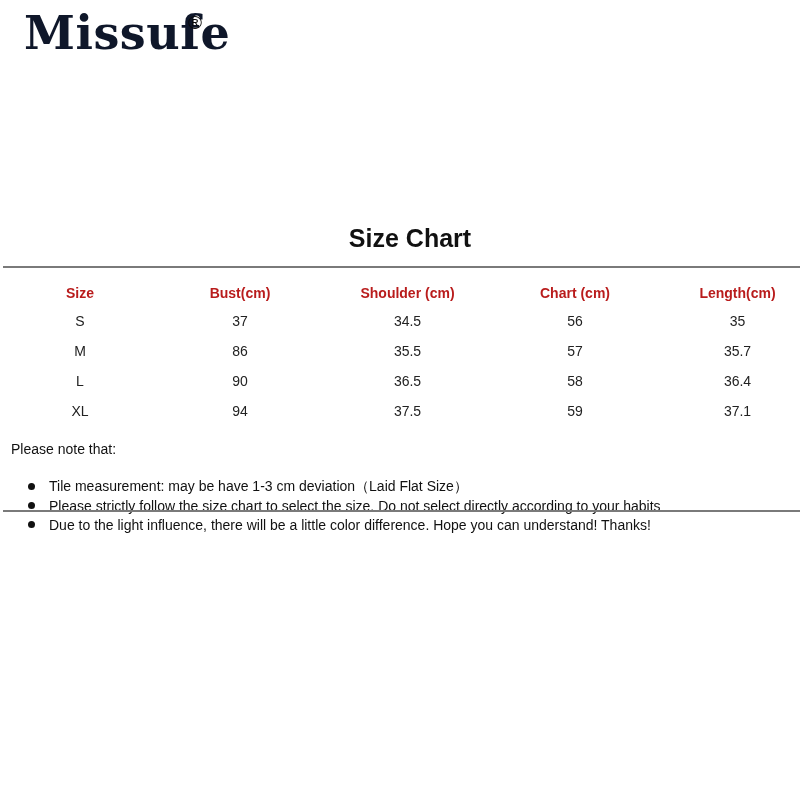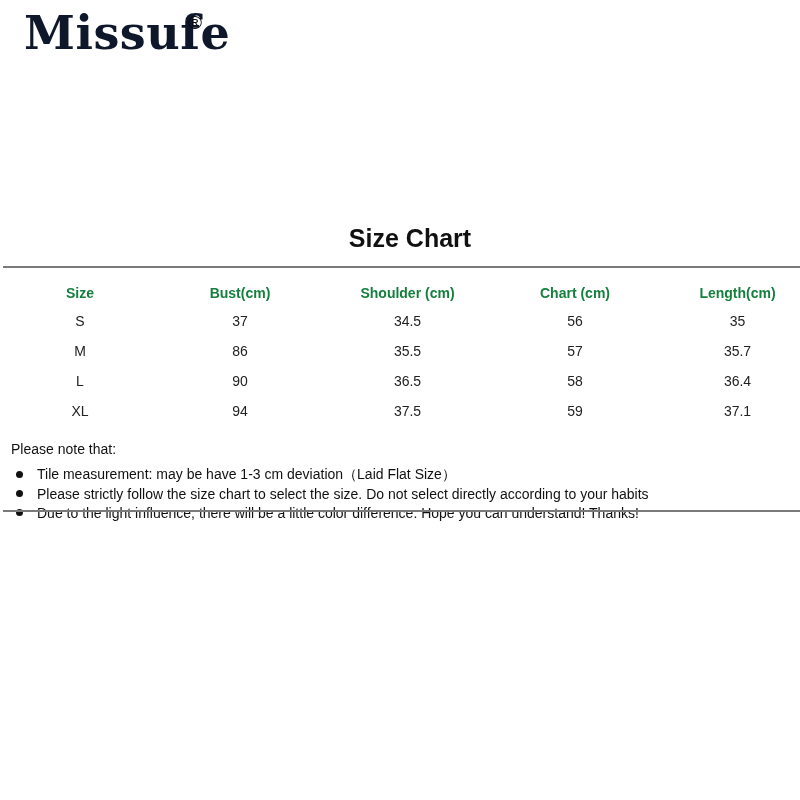--- a/index.html
+++ b/index.html
@@ -5,30 +5,30 @@
     html, body { margin: 0; padding: 0; background: #ffffff; }
     body { width: 800px; height: 800px; position: relative; overflow: hidden; font-family: "Liberation Sans", sans-serif; color: #111; }
     .logo { position: absolute; left: 24px; top: 10px; font-family: "DejaVu Serif", serif; font-weight: bold; font-size: 46px; letter-spacing: 0.5px; color: #0f172a; line-height: 46px; }
     .reg { position: absolute; left: 188px; top: 12px; font-family: "Liberation Sans", sans-serif; font-size: 19px; color: #0a0a0a; }
     .title { position: absolute; left: 0; width: 820px; top: 224px; text-align: center; font-size: 25px; font-weight: bold; color: #111; }
     .rule { position: absolute; left: 3px; right: 0; height: 2px; background: #7a7a7a; }
     .rule.top { top: 266px; }
     .rule.bottom { top: 510px; }
     table.sizes { position: absolute; left: 0; top: 280px; width: 820px; border-collapse: collapse; }
     table.sizes th, table.sizes td { text-align: center; padding: 0; font-size: 14px; }
-    table.sizes th { font-weight: bold; height: 26px; color: #15803d; }
+    table.sizes th { font-weight: bold; height: 26px; color: #b91c1c; }
     table.sizes td { height: 30px; color: #222; }
     table.sizes col.c0 { width: 160px; }
     table.sizes col.c1 { width: 160px; }
     table.sizes col.c2 { width: 175px; }
     table.sizes col.c3 { width: 160px; }
     table.sizes col.c4 { width: 165px; }
     .notes { position: absolute; left: 11px; top: 440px; font-size: 14px; color: #111; }
     .notes .head { height: 20px; line-height: 18px; }
-    .notes ul { list-style: none; margin: 4px; padding: 0; }
+    .notes ul { list-style: none; margin: 16px; padding: 0; }
     .notes li { display: flex; align-items: center; height: 19px; line-height: 18px; }
     .notes li:first-child { height: 20px; }
     .bullet { display: inline-block; width: 7px; height: 7px; border-radius: 50%; background: #111; margin-right: 14px; margin-left: 1px; }
   </style>
 </head>
 <body>
 
 <div class="logo">Missufe</div>
 <div class="reg">®</div>
 

